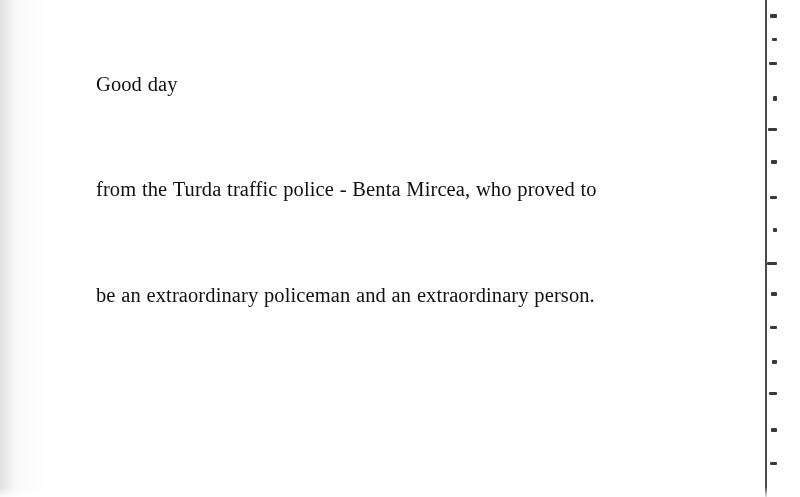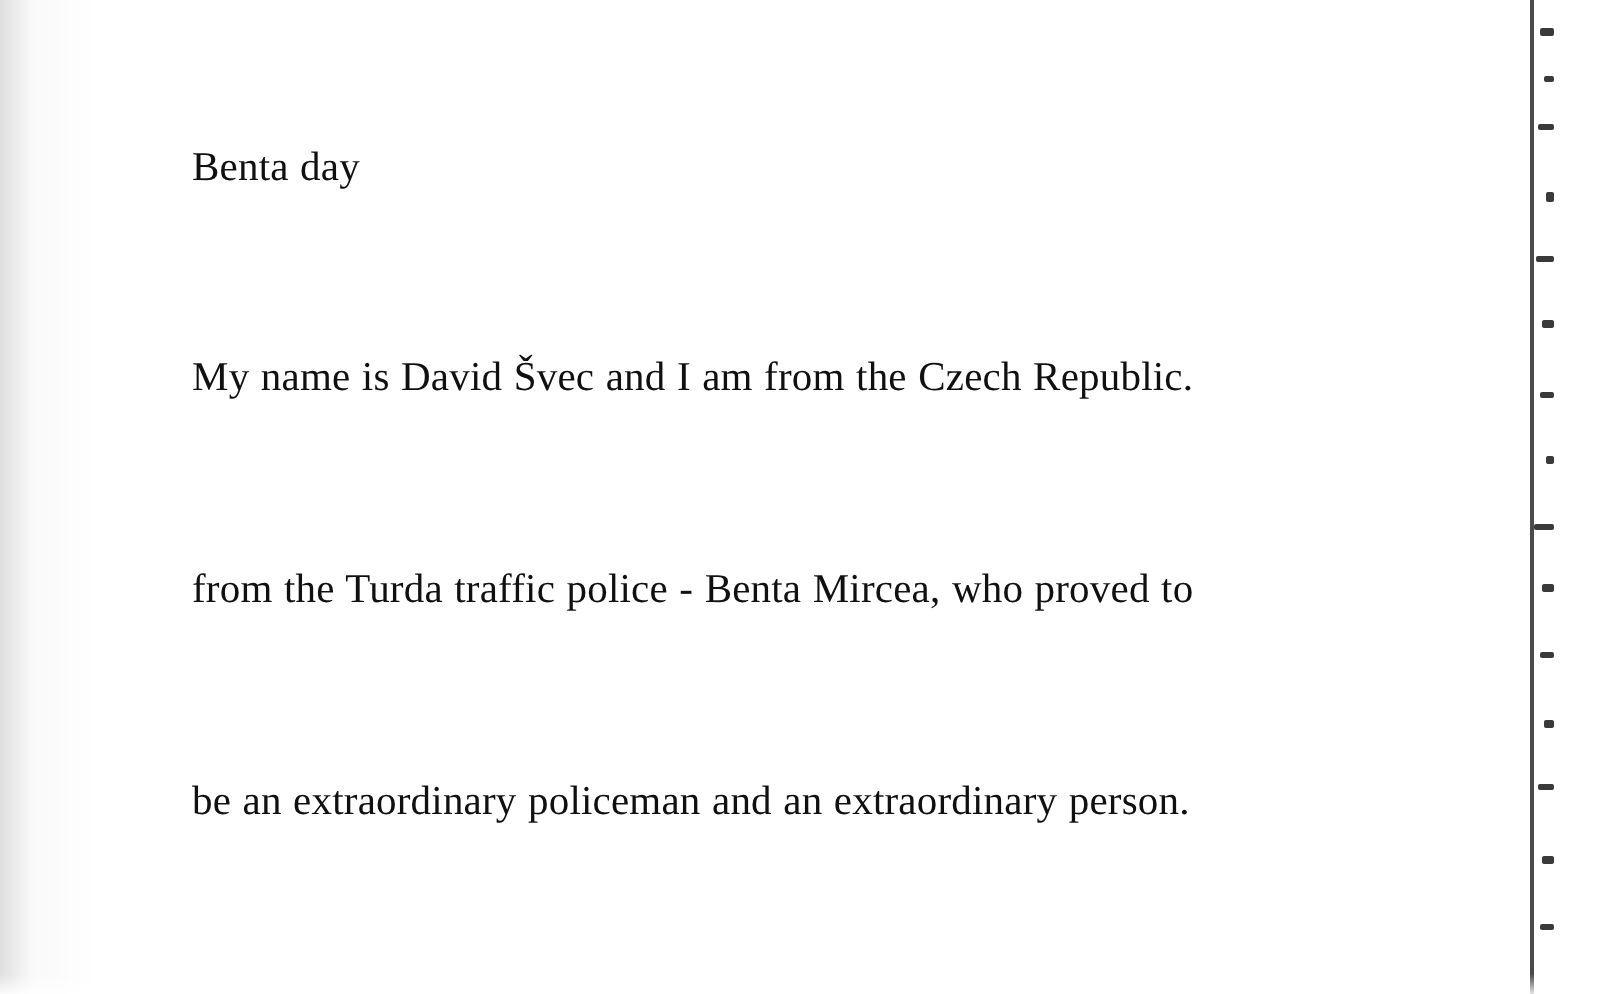--- a/index.html
+++ b/index.html
@@ -109,22 +109,21 @@
     <div class="speckle" style="left:27px; top:262px; width:10px; height:3px;"></div>
     <div class="speckle" style="left:31px; top:292px; width:6px; height:4px;"></div>
     <div class="speckle" style="left:30px; top:326px; width:7px; height:3px;"></div>
     <div class="speckle" style="left:32px; top:360px; width:5px; height:4px;"></div>
     <div class="speckle" style="left:29px; top:392px; width:8px; height:3px;"></div>
     <div class="speckle" style="left:31px; top:428px; width:6px; height:4px;"></div>
     <div class="speckle" style="left:30px; top:462px; width:7px; height:3px;"></div>
   </div>
 
   <div class="text-body">
-    <span class="line">Benta day</span>
-    <span class="line">My name is David Švec and I am from the Czech Republic.</span>
+    <span class="line">Good day</span>
     <span class="line">from the Turda traffic police - Benta Mircea, who proved to</span>
     <span class="line">be an extraordinary policeman and an extraordinary person.</span>
     
     
     
     
     
     
     
     

